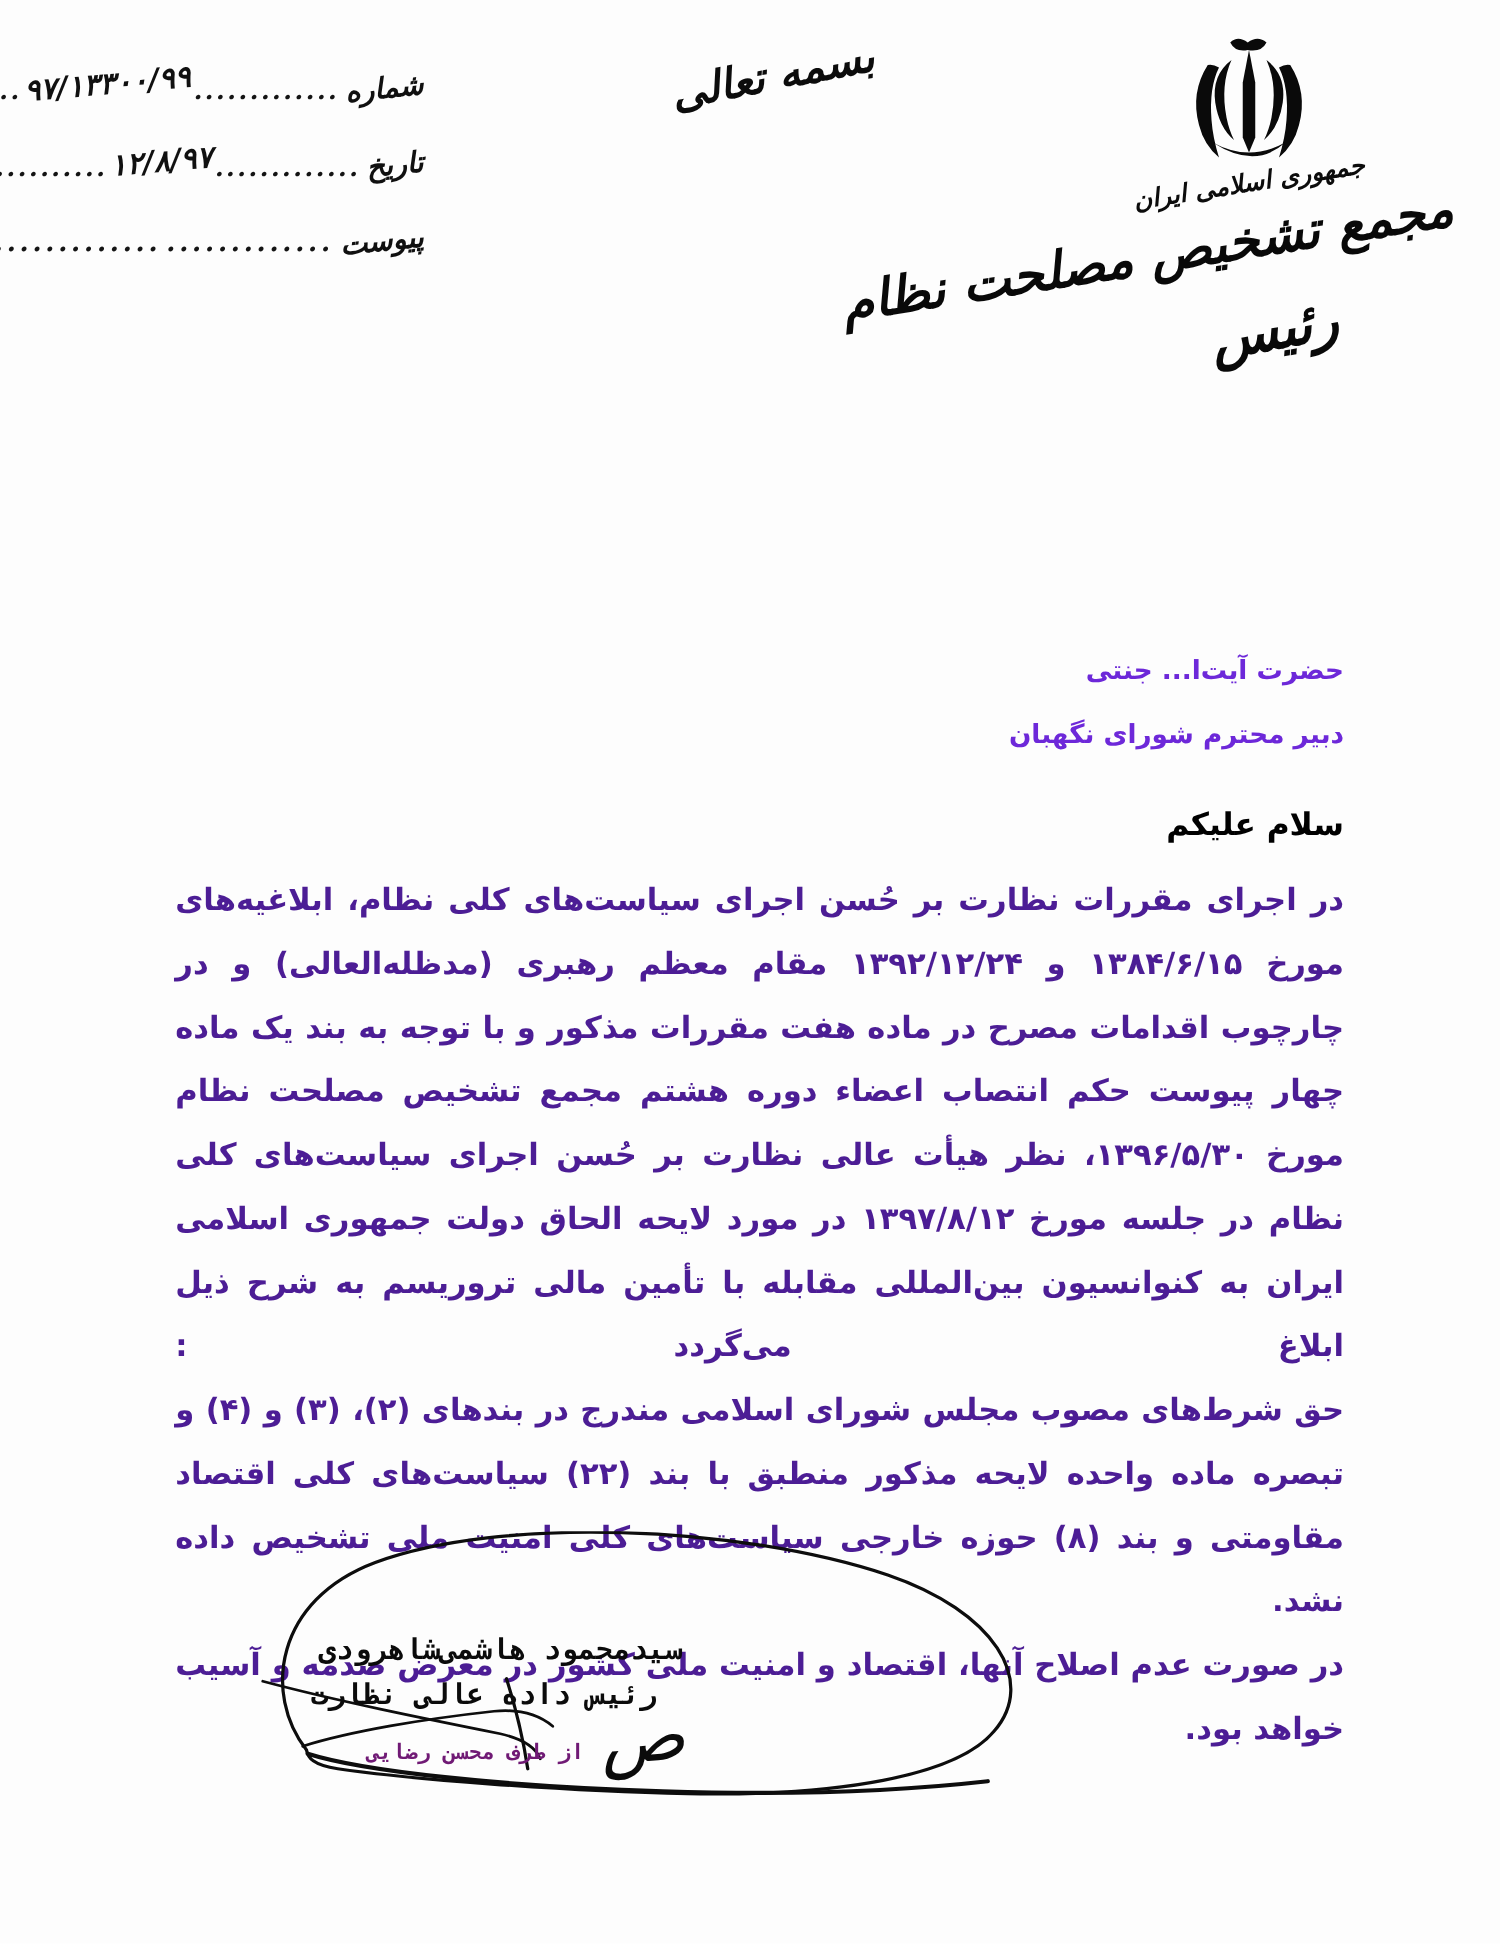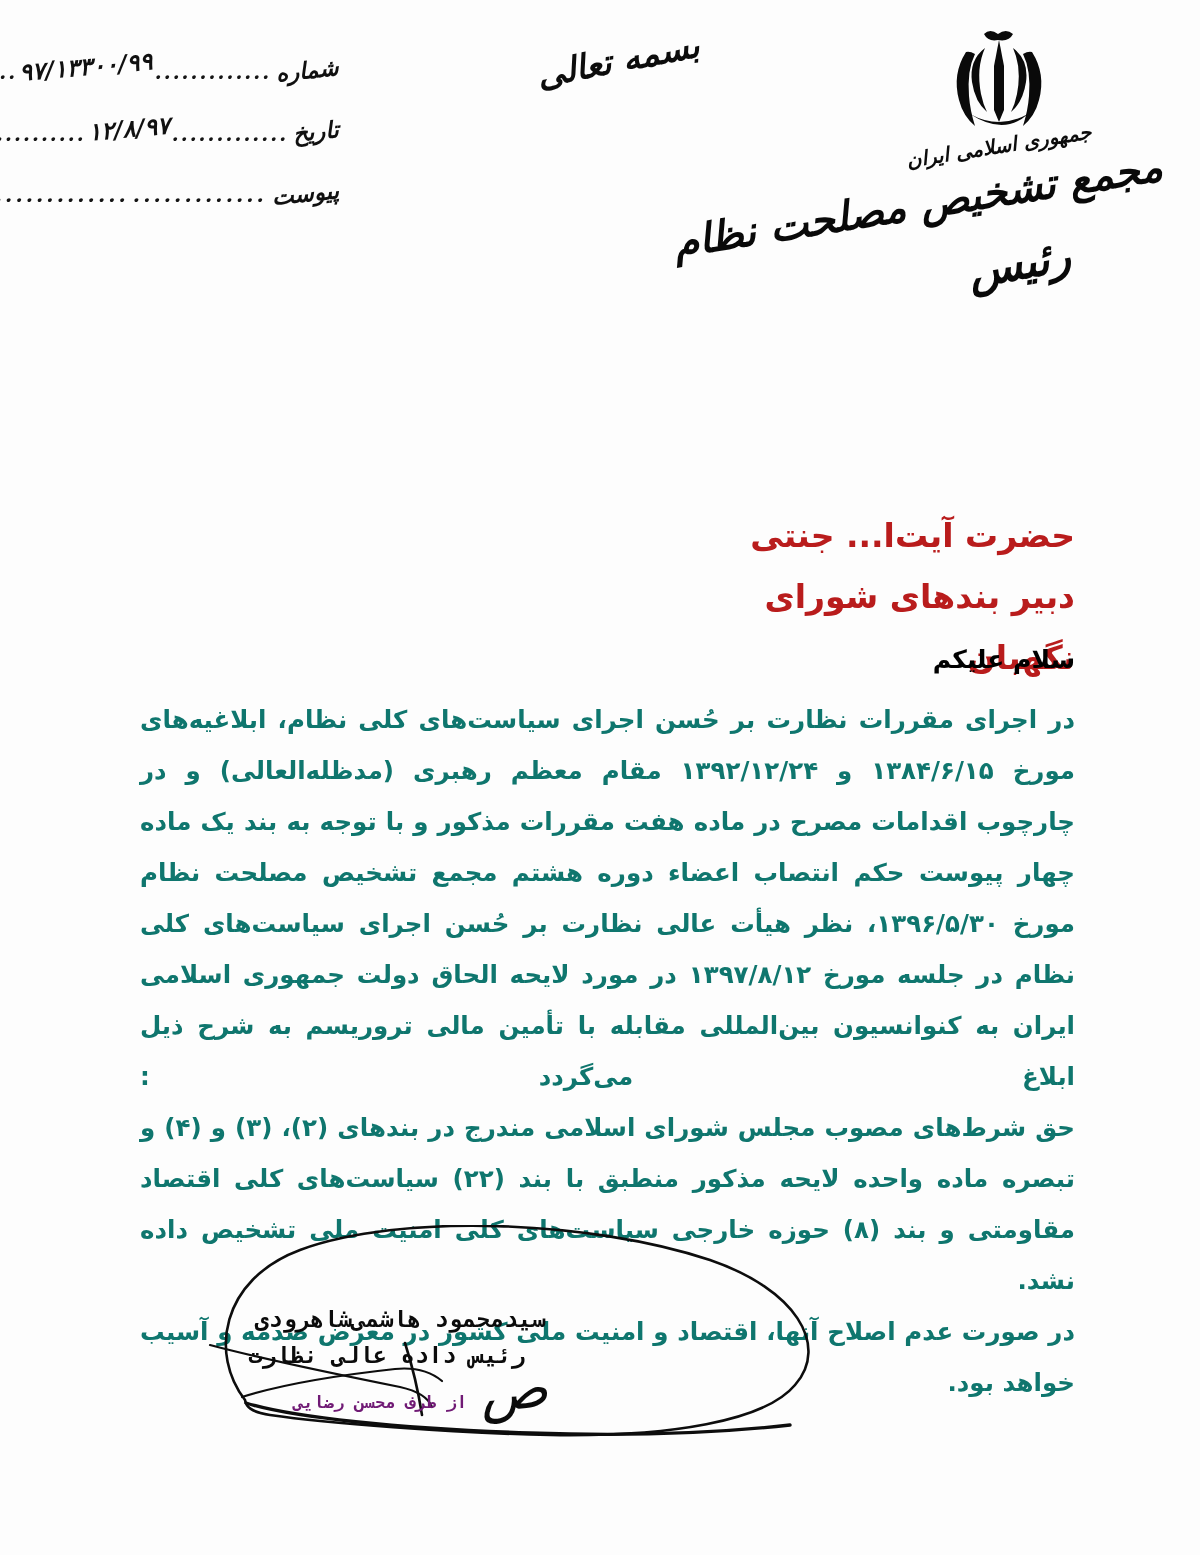--- a/index.html
+++ b/index.html
@@ -142,24 +142,25 @@
   .addressee {
     position: absolute;
     top: 505px;
     right: 125px;
     width: 330px;
     text-align: right;
     direction: rtl;
     line-height: 1.85;
   }
   .addressee div {
-    font-size: 33px;
-    font-weight: 700;
-    color: #b91c1c;
+    font-size: 21px;
+    font-weight: 700;
+    color: #6d28d9;
     letter-spacing: -0.3px;
+    margin-top: 12px;
   }
 
   
   .greeting {
     position: absolute;
     top: 645px;
     right: 125px;
     font-size: 25px;
     font-weight: 700;
     direction: rtl;
@@ -169,21 +170,21 @@
     position: absolute;
     top: 694px;
     right: 125px;
     left: 140px;
     direction: rtl;
     text-align: justify;
     text-align-last: justify;
     font-size: 24.5px;
     font-weight: 700;
     line-height: 51px;
-    color: #0f766e;
+    color: #4c1d95;
     letter-spacing: -0.2px;
   }
   .body-text p {
     margin: 0 0 0 0;
     text-align: justify;
     text-align-last: justify;
   }
   .body-text p.last-free {
     text-align-last: right;
   }
@@ -299,21 +300,21 @@
     </div>
 
     <div class="org-country">جمهوری اسلامی ایران</div>
     <div class="org-name">مجمع تشخیص مصلحت نظام</div>
     <div class="org-role">رئیس</div>
 
   </div>
 
   <div class="addressee">
     <div>حضرت آیت‌ا... جنتی</div>
-    <div>دبیر بندهای شورای نگهبان</div>
+    <div>دبیر محترم شورای نگهبان</div>
   </div>
 
   <div class="greeting">سلام علیکم</div>
 
   <div class="body-text">
     <p>در اجرای مقررات نظارت بر حُسن اجرای سیاست‌های کلی نظام، ابلاغیه‌های مورخ ۱۳۸۴/۶/۱۵ و ۱۳۹۲/۱۲/۲۴ مقام معظم رهبری (مدظله‌العالی) و در چارچوب اقدامات مصرح در ماده هفت مقررات مذکور و با توجه به بند یک ماده چهار پیوست حکم انتصاب اعضاء دوره هشتم مجمع تشخیص مصلحت نظام مورخ ۱۳۹۶/۵/۳۰، نظر هیأت عالی نظارت بر حُسن اجرای سیاست‌های کلی نظام در جلسه مورخ ۱۳۹۷/۸/۱۲ در مورد لایحه الحاق دولت جمهوری اسلامی ایران به کنوانسیون بین‌المللی مقابله با تأمین مالی تروریسم به شرح ذیل ابلاغ می‌گردد :</p>
     <p>حق شرط‌های مصوب مجلس شورای اسلامی مندرج در بندهای (۲)، (۳) و (۴) و تبصره ماده واحده لایحه مذکور منطبق با بند (۲۲) سیاست‌های کلی اقتصاد مقاومتی و بند (۸) حوزه خارجی سیاست‌های کلی امنیت ملی تشخیص داده نشد.</p>
     <p class="last-free">در صورت عدم اصلاح آنها، اقتصاد و امنیت ملی کشور در معرض صدمه و آسیب خواهد بود.</p>
   </div>
 

